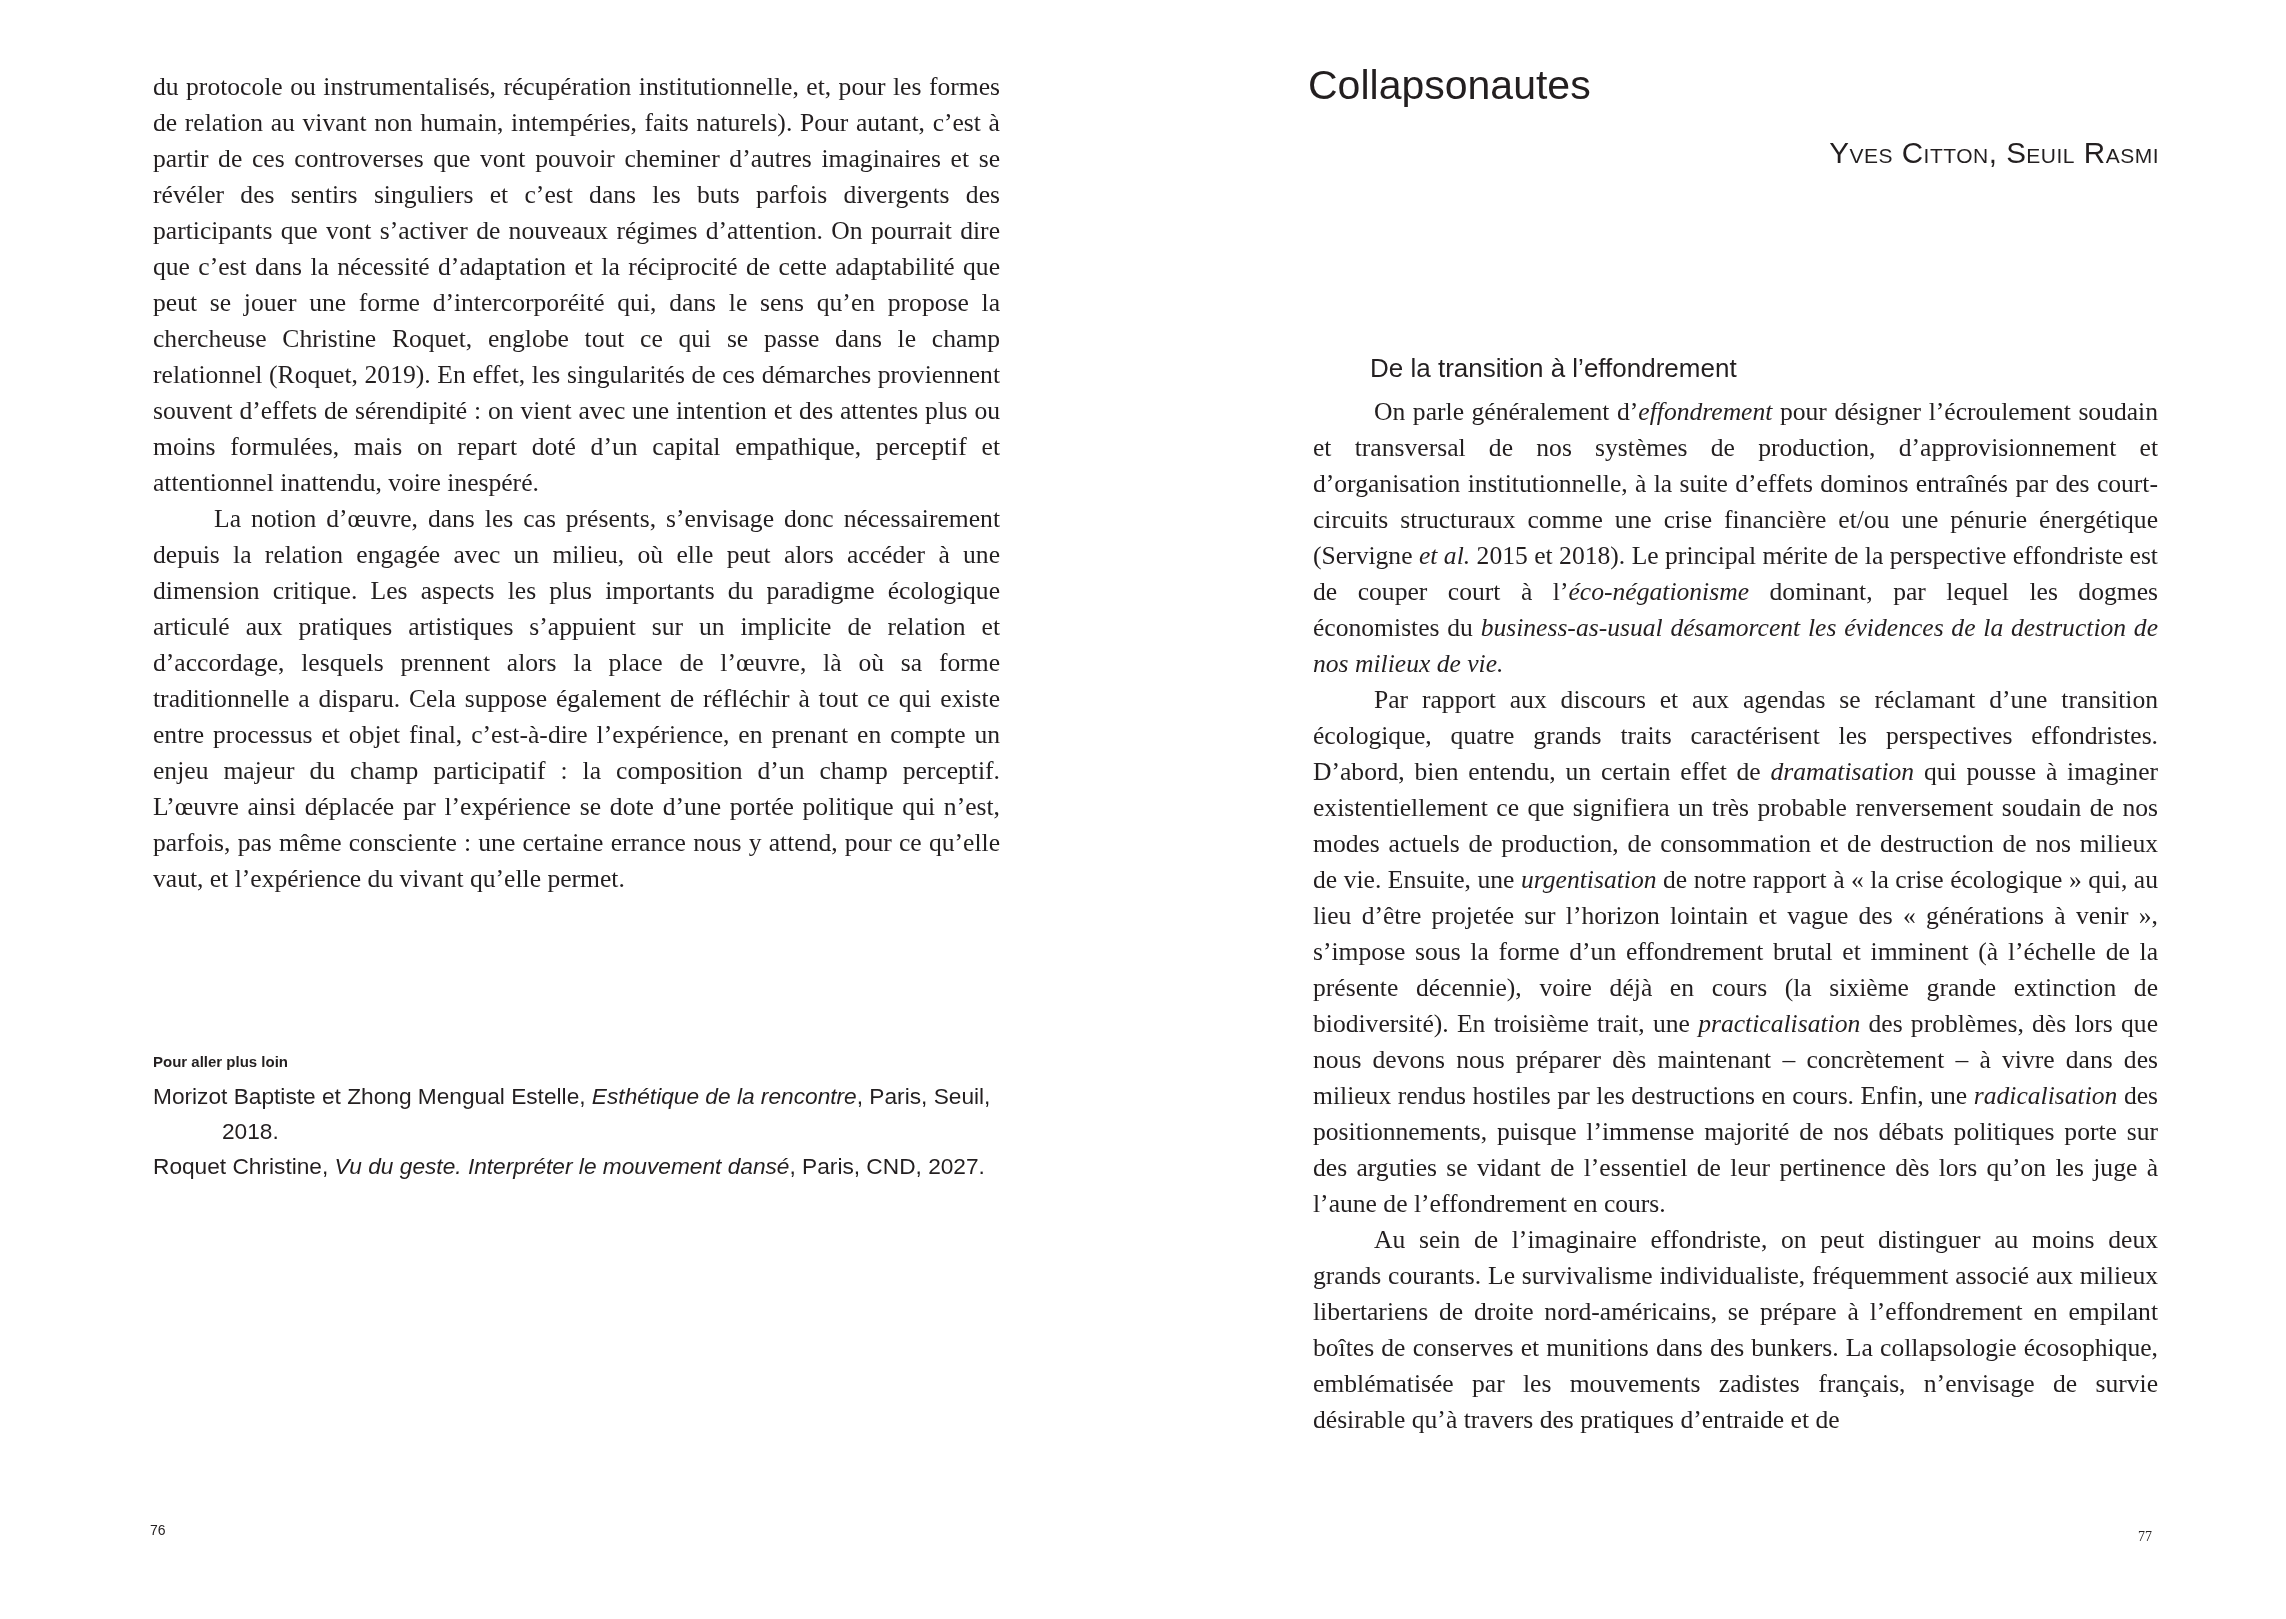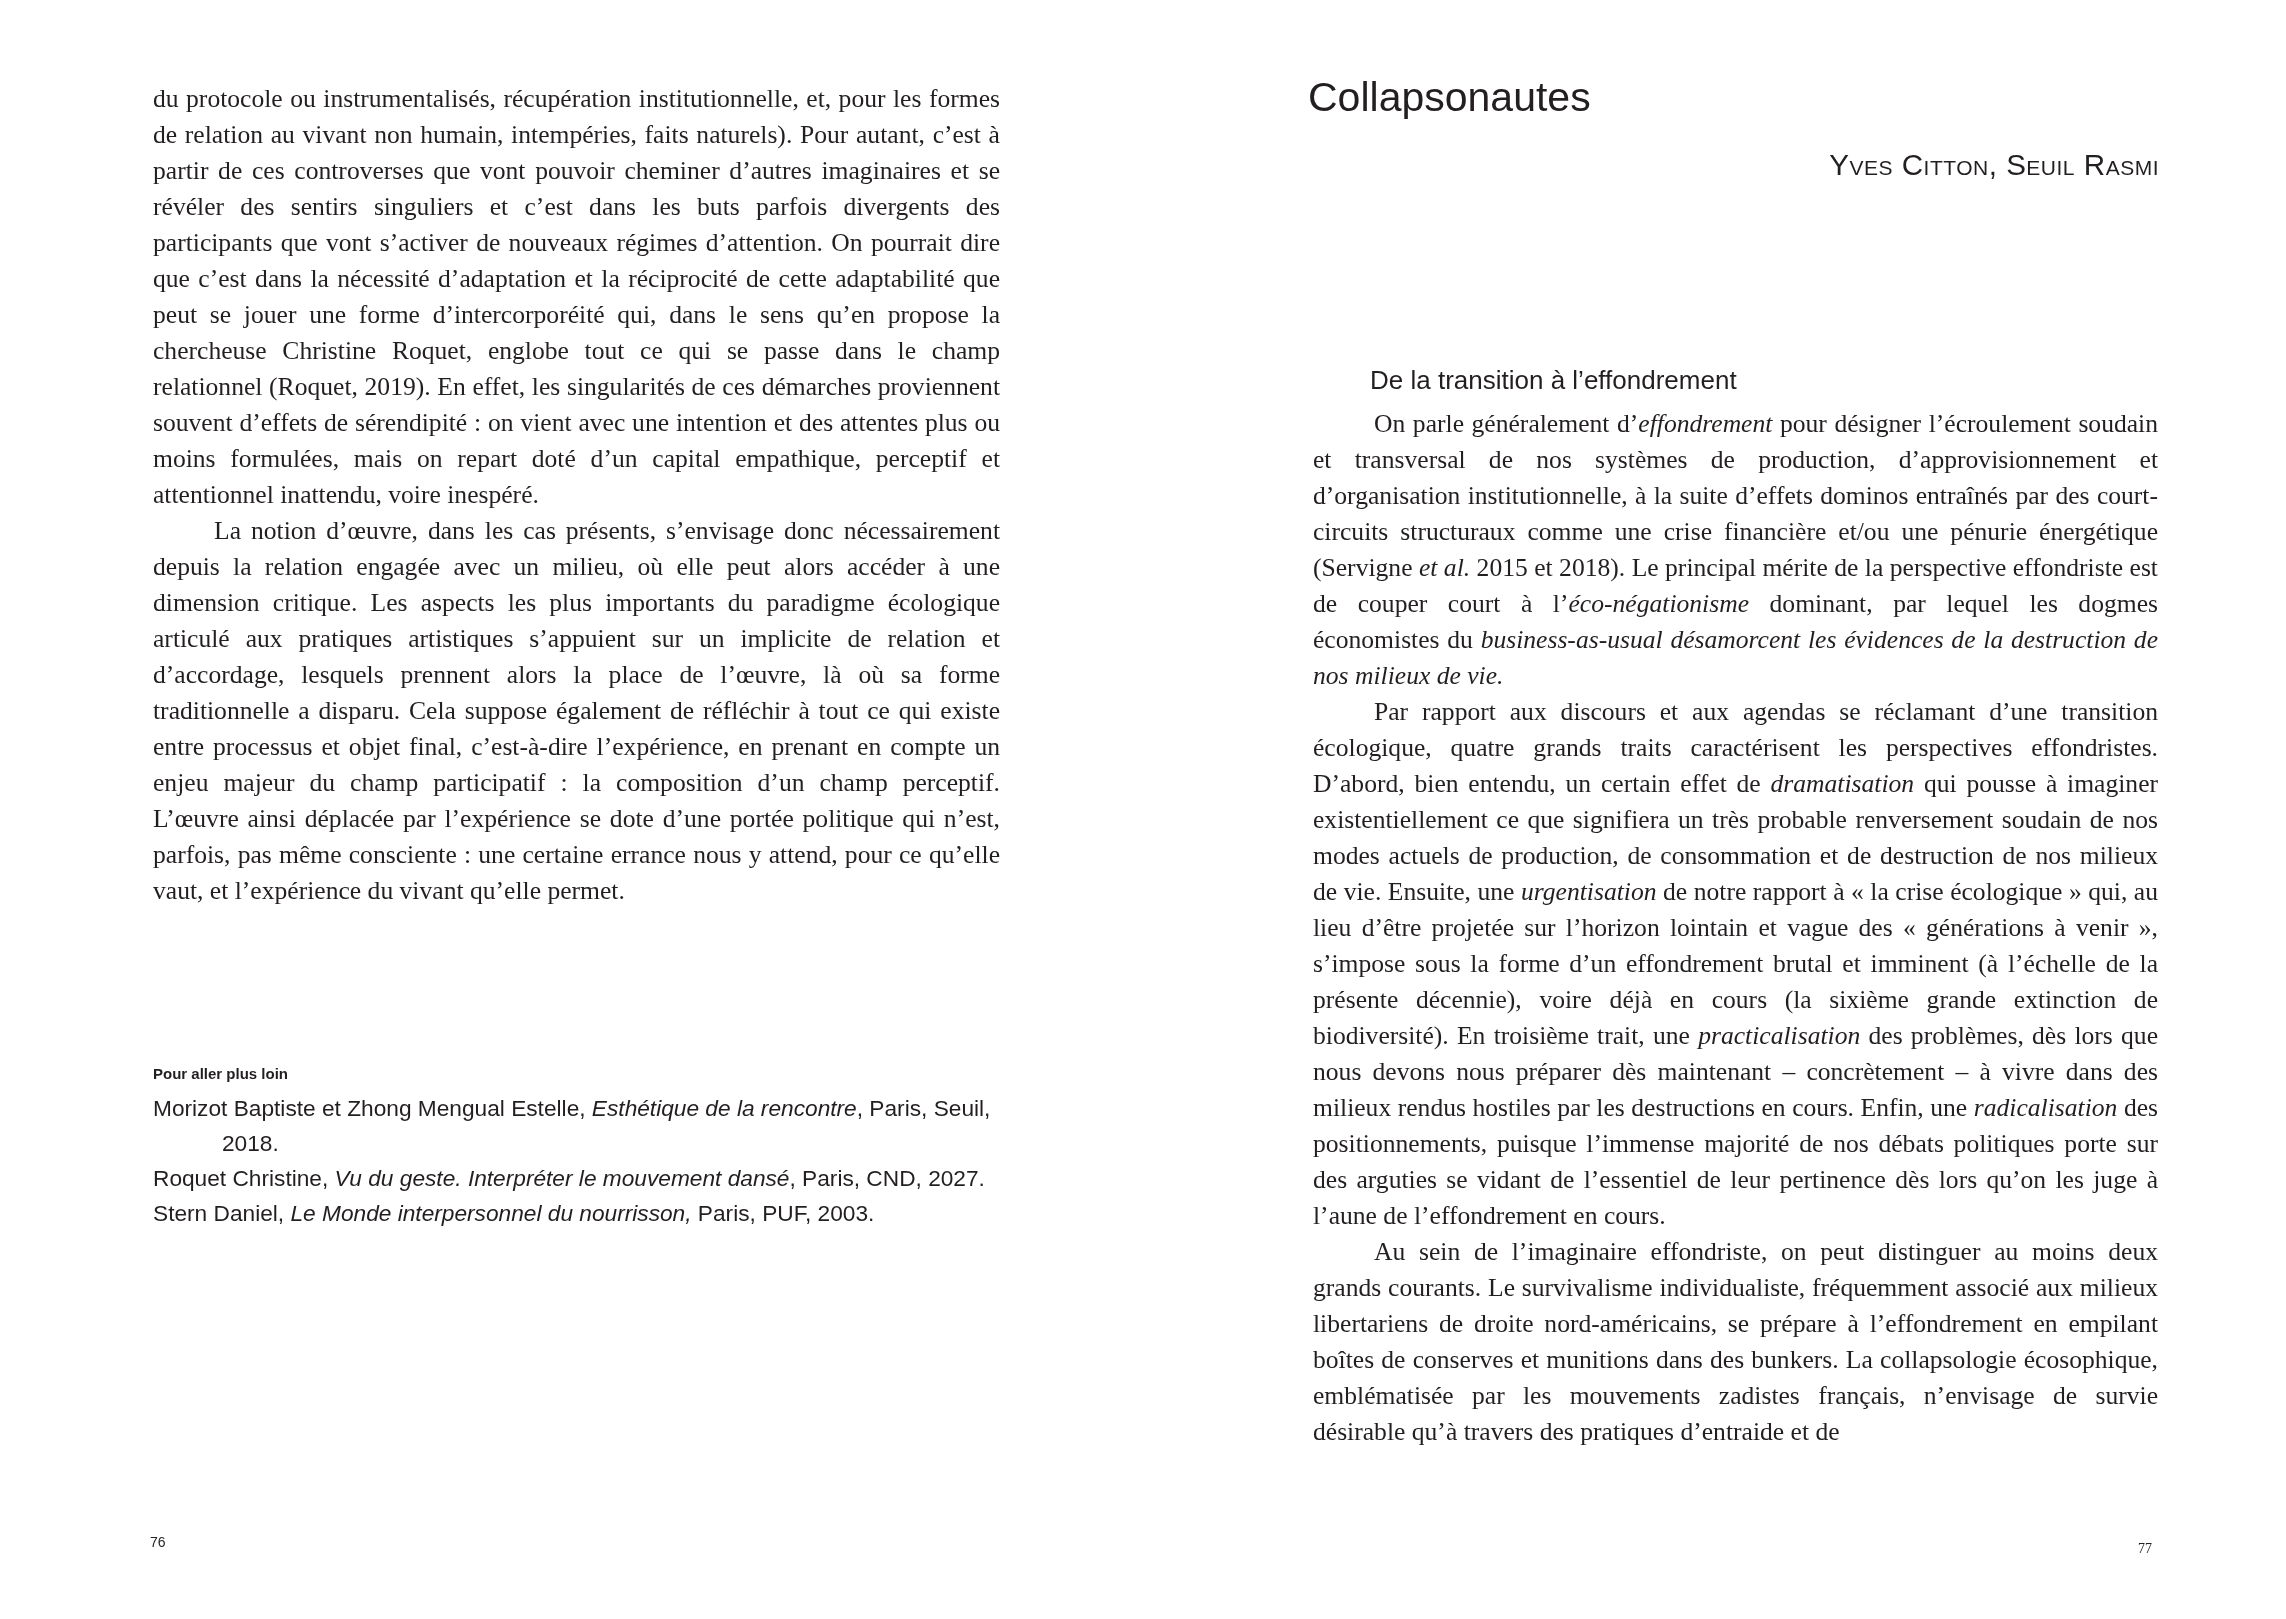--- a/index.html
+++ b/index.html
@@ -1,17 +1,17 @@
 <!DOCTYPE html>
 <html><head>
 <meta charset="utf-8">
 <style>
   html,body{margin:0;padding:0;background:#fff;}
   body{width:2286px;height:1619px;position:relative;overflow:hidden;color:#231f20;}
-  .page{position:absolute;top:12px;height:1580px;}
+  .page{position:absolute;top:0;height:1580px;}
   #left{left:0;width:1143px;}
   #right{left:1143px;width:1144px;}
   .body{position:absolute;font-family:"Liberation Serif","DejaVu Serif",serif;font-size:25.6px;line-height:36px;text-align:justify;hyphens:manual;}
   #left .body{left:153px;top:69px;width:847px;}
   #right .body{left:170px;top:394px;width:845px;}
   .body p{margin:0;text-indent:0;}
   .body p.ind{text-indent:61px;}
   .title{position:absolute;left:165px;top:61px;font-size:41px;line-height:49px;font-family:"Liberation Sans","DejaVu Sans",sans-serif;text-align:center;}
   .authors{position:absolute;right:128px;top:136px;font-size:29.6px;font-family:"Liberation Sans","DejaVu Sans",sans-serif;font-variant:small-caps;letter-spacing:0.5px;}
   .subhead{position:absolute;left:227px;top:353px;font-size:26px;font-family:"Liberation Sans","DejaVu Sans",sans-serif;}
@@ -28,21 +28,20 @@
 
 <div class="page" id="left">
   <div class="body">
     <p>du protocole ou instrumentalisés, récupération institutionnelle, et, pour les formes de relation au vivant non humain, intempéries, faits naturels). Pour autant, c’est à partir de ces controverses que vont pouvoir cheminer d’autres imaginaires et se révéler des sentirs singuliers et c’est dans les buts parfois divergents des participants que vont s’activer de nouveaux régimes d’attention. On pourrait dire que c’est dans la nécessité d’adaptation et la réciprocité de cette adaptabilité que peut se jouer une forme d’intercorporéité qui, dans le sens qu’en propose la chercheuse Christine Roquet, englobe tout ce qui se passe dans le champ relationnel (Roquet, 2019). En effet, les singularités de ces démarches proviennent souvent d’effets de sérendipité : on vient avec une intention et des attentes plus ou moins formulées, mais on repart doté d’un capital empathique, perceptif et attentionnel inattendu, voire inespéré.</p>
     <p class="ind">La notion d’œuvre, dans les cas présents, s’envisage donc nécessairement depuis la relation engagée avec un milieu, où elle peut alors accéder à une dimension critique. Les aspects les plus importants du paradigme écologique articulé aux pratiques artistiques s’appuient sur un implicite de relation et d’accordage, lesquels prennent alors la place de l’œuvre, là où sa forme traditionnelle a disparu. Cela suppose également de réfléchir à tout ce qui existe entre processus et objet final, c’est-à-dire l’expérience, en prenant en compte un enjeu majeur du champ participatif : la composition d’un champ perceptif. L’œuvre ainsi déplacée par l’expérience se dote d’une portée politique qui n’est, parfois, pas même consciente : une certaine errance nous y attend, pour ce qu’elle vaut, et l’expérience du vivant qu’elle permet.</p>
   </div>
   <div class="refs">
     <div class="rh">Pour aller plus loin</div>
     <div class="ref"><span>Morizot Baptiste et Zhong Mengual Estelle, </span><i>Esthétique de la rencontre</i><span>, Paris, Seuil, 2018.</span></div>
     <div class="ref"><span>Roquet Christine, </span><i>Vu du geste. Interpréter le mouvement dansé</i><span>, Paris, CND, 2027.</span></div>
-    <div class="ref"><span>Stern Daniel, </span><i>Le Monde interpersonnel du nourrisson,</i><span> Paris, PUF, 2003.</span></div>
   </div>
   <div class="pnum" id="pn-left">76</div>
 </div>
 
 <div class="page" id="right">
   <div class="title">Collapsonautes</div>
   <div class="authors">Yves Citton, Seuil Rasmi</div>
   <div class="subhead">De la transition à l’effondrement</div>
   <div class="body">
     <p class="ind"><span>On parle généralement d’</span><i>effondrement</i><span> pour désigner l’écroulement soudain et transversal de nos systèmes de production, d’approvisionnement et d’organisation institutionnelle, à la suite d’effets dominos entraînés par des court-circuits structuraux comme une crise financière et/ou une pénurie énergétique (Servigne </span><i>et al.</i><span> 2015 et 2018). Le principal mérite de la perspective effondriste est de couper court à l’</span><i>éco-négationisme</i><span> dominant, par lequel les dogmes économistes du </span><i>business-as-usual désamorcent les évidences de la destruction de nos milieux de vie.</i></p>

